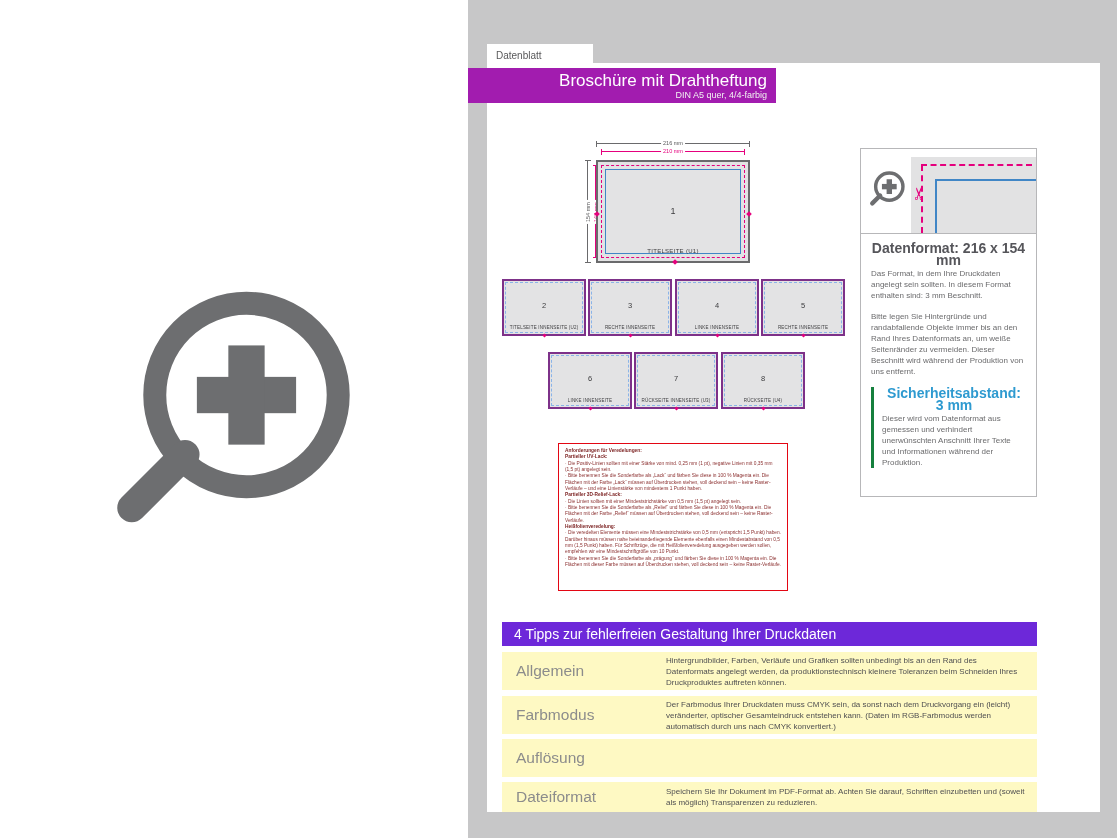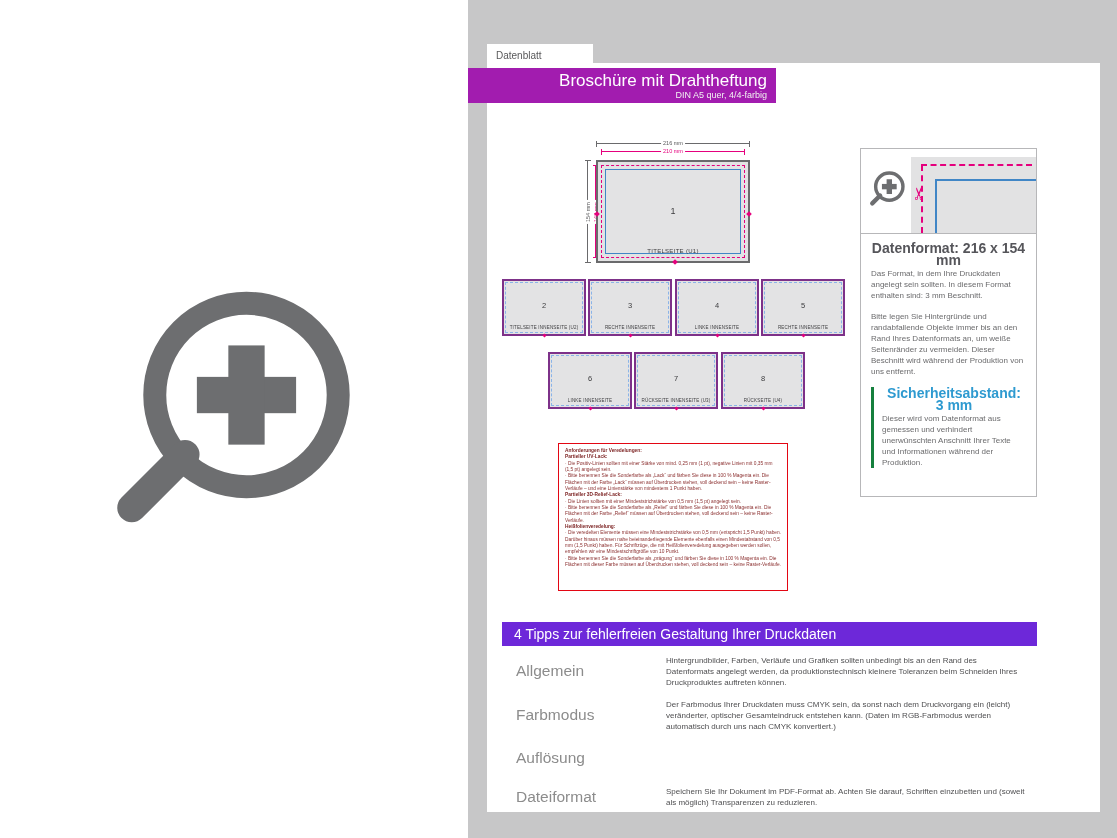--- a/index.html
+++ b/index.html
@@ -70,21 +70,21 @@
   .sb-h{font-weight:bold;font-size:14px;color:#55555a;margin:0 0 2px 0;line-height:12px;text-align:center;}
   .sb-p{font-size:8px;line-height:11px;color:#6b6b6d;margin:0 0 10px 0;}
   .blk-end{border-left:2px dashed #e5007d;padding-left:8px;margin:14px 0 0 0;}
   .blk-end .sb-h{color:#e5007d;}
   .blk-safe{border-left:3px solid #15803d;padding-left:8px;margin:2px 0 0 0;}
   .blk-safe .sb-h{color:#2e9ad0;}
 
   
   .tips-header{position:absolute;left:34px;top:622px;width:535px;height:24px;background:#6d28d9;
         color:#fff;font-size:14px;line-height:24px;padding-left:12px;box-sizing:border-box;}
-  .tip-row{position:absolute;left:34px;width:535px;background:#ffffff;display:flex;align-items:center;box-sizing:border-box;}
+  .tip-row{position:absolute;left:34px;width:535px;background:#fef9c3;display:flex;align-items:center;box-sizing:border-box;}
   .tip-label{width:164px;flex:none;padding-left:14px;font-size:15.5px;color:#8c8c8c;box-sizing:border-box;}
   .tip-text{flex:1;font-size:8px;line-height:11px;color:#4f4f51;padding:4px 10px 4px 0;}
 
   
   .big-mag{position:absolute;left:110px;top:290px;width:242px;height:242px;}
   .mini-mag{position:absolute;left:8px;top:22px;width:36px;height:36px;}
 </style>
 </head>
 <body>
 

